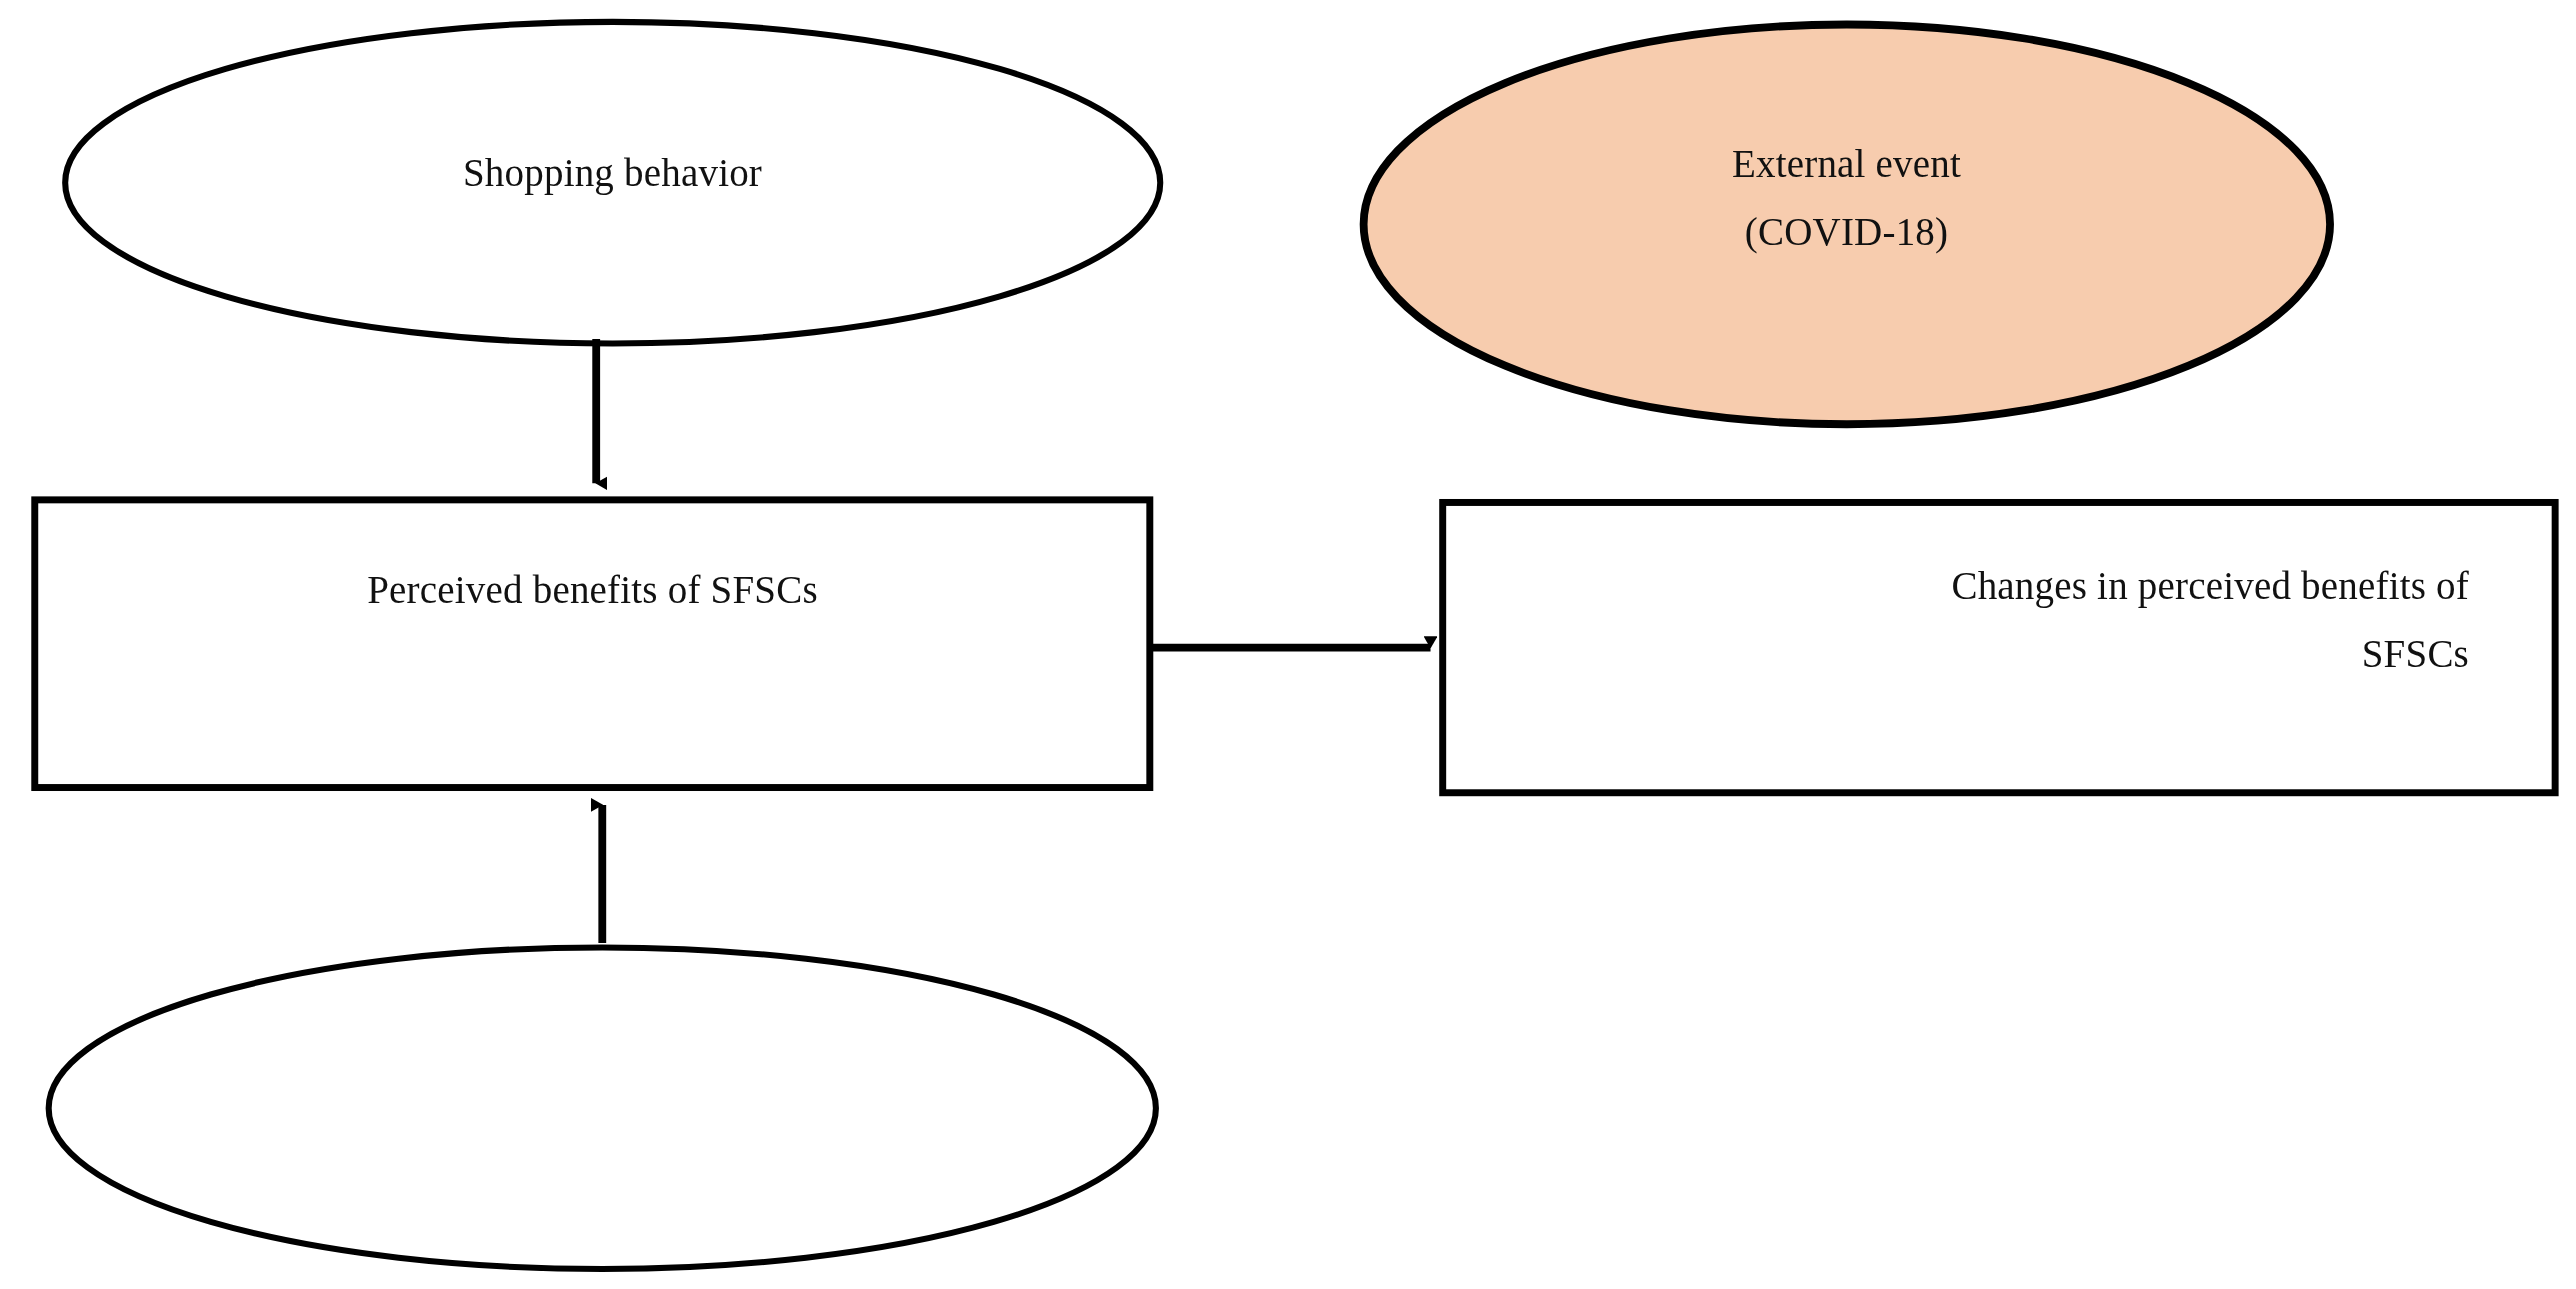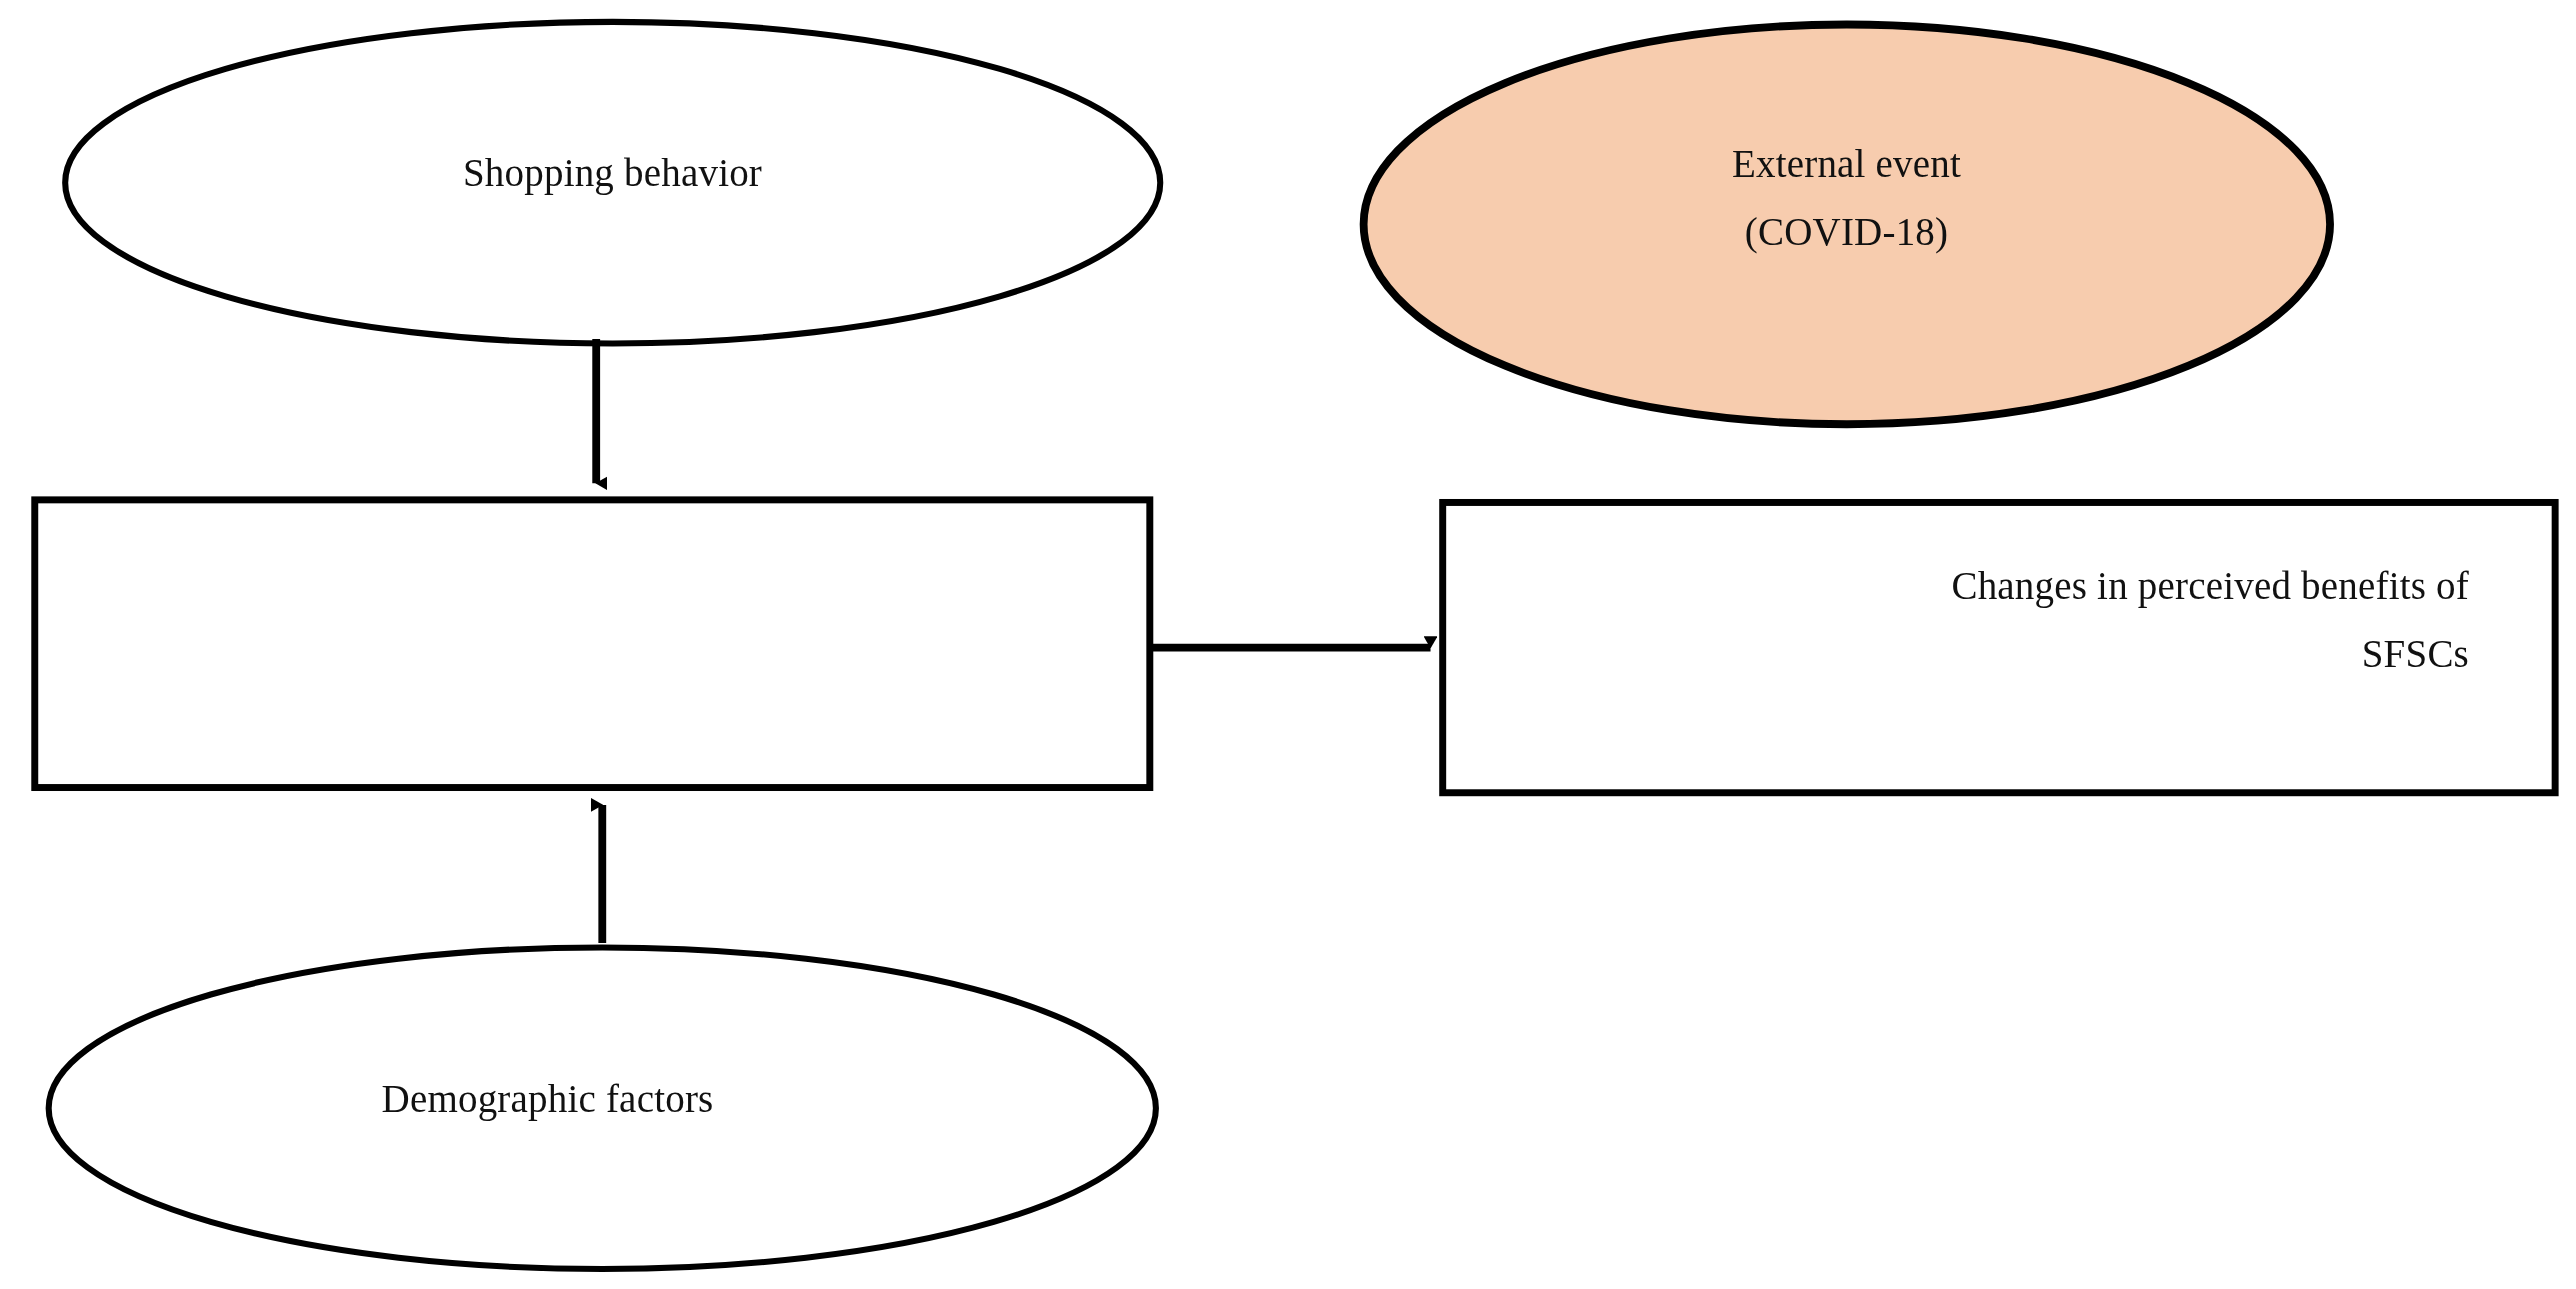--- a/index.html
+++ b/index.html
@@ -69,20 +69,20 @@
     <line x1="1326" y1="745" x2="1646" y2="745" stroke="#000000" stroke-width="9" marker-end="url(#arrowhead-right)"></line>
 
     <line x1="693" y1="1085" x2="693" y2="926" stroke="#000000" stroke-width="9" marker-end="url(#arrowhead-up)"></line>
   </svg>
 
   <div class="node-label" style="left:230px; top:139px; width:765px;">Shopping behavior</div>
 
   <div class="node-label" style="left:1499px; top:130px; width:695px;">External event
 (COVID-18)</div>
 
+  <div class="node-label" style="left:119px; top:556px; width:947px;">Perceived benefits of SFSCs</div>
 
   <div class="node-label" style="left:1530px; top:552px; width:939px;text-align:right;">Changes in perceived benefits of
 SFSCs</div>
 
-  <div class="node-label" style="left:165px; top:1065px; width:765px;">Demographic factors</div>
 
 </div>
 
 
 </body></html>

